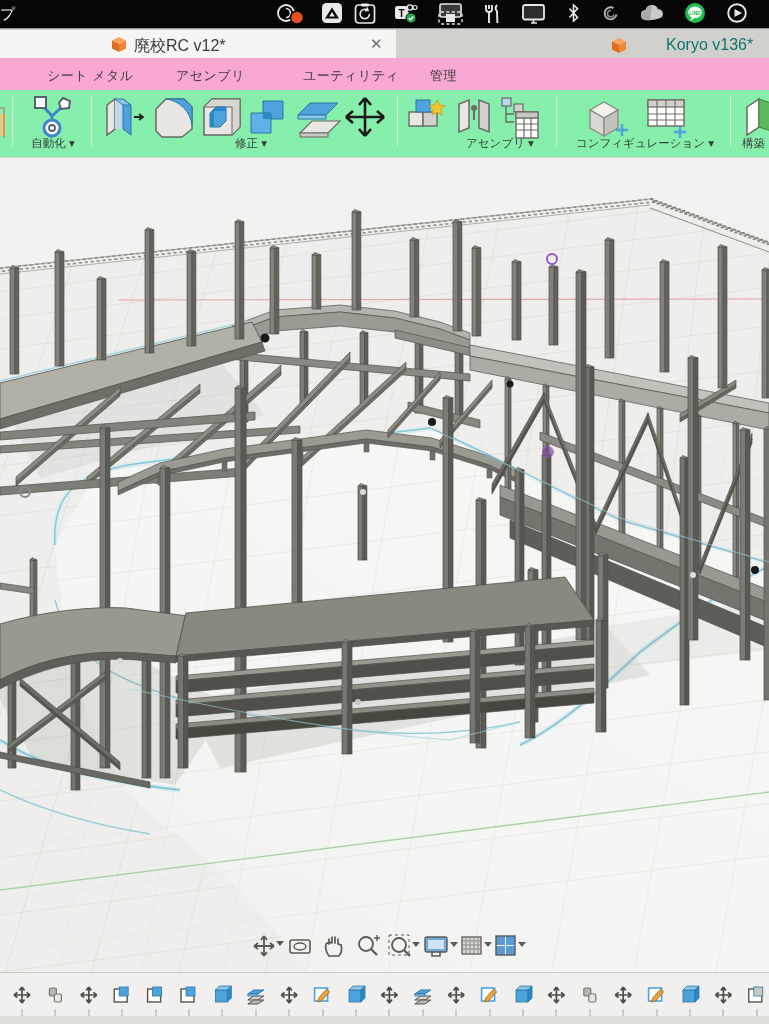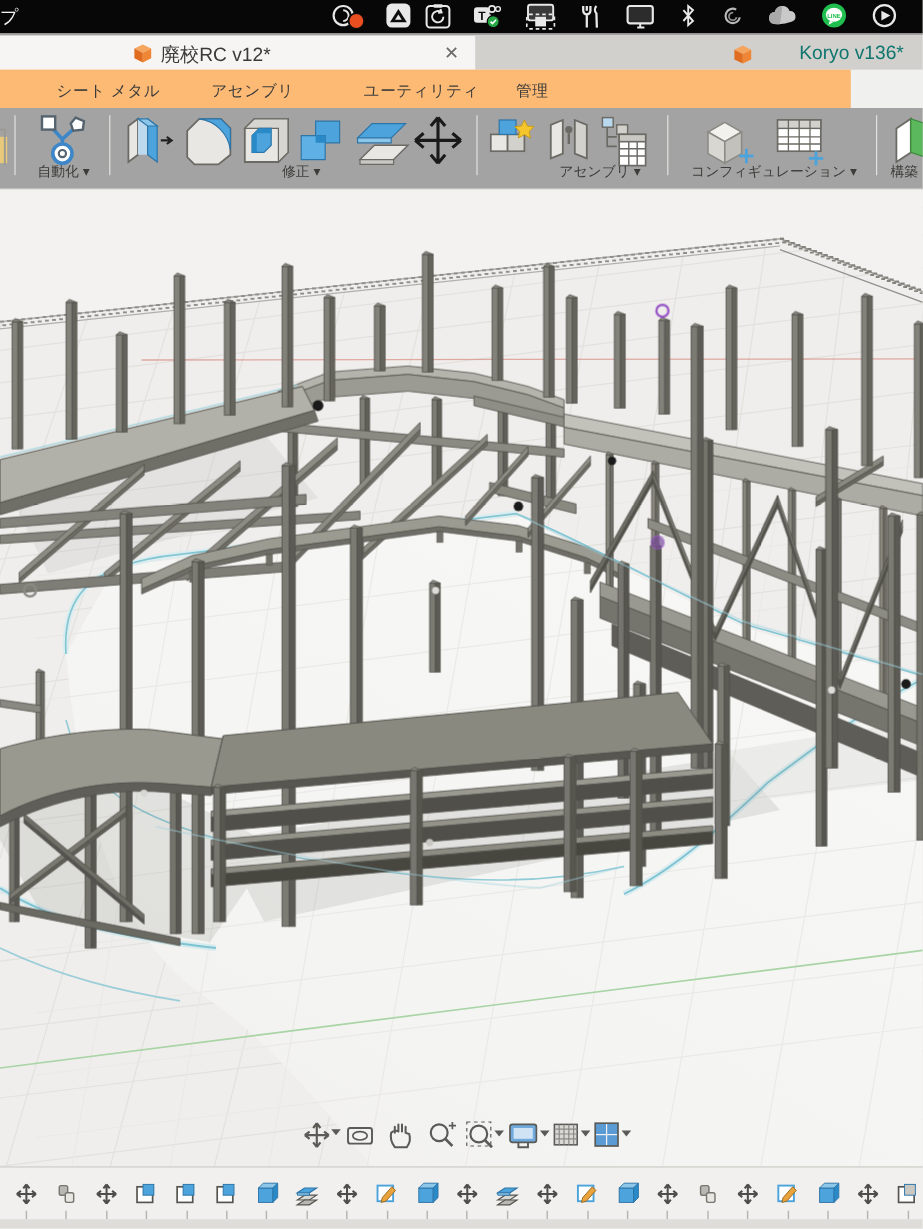--- a/index.html
+++ b/index.html
@@ -8,23 +8,23 @@
   .abs{position:absolute;}
   
   #menubar{left:0;top:0;width:769px;height:28px;background:#070707;color:#fff;}
   #menubar .mtxt{position:absolute;left:0px;top:5px;font-size:15px;color:#f2f2f2;}
   
   #tabbar{left:0;top:28px;width:769px;height:30px;background:#d2d0cd;border-top:1px solid #9a9896;box-sizing:border-box;}
   #tab-active{position:absolute;left:0;top:1px;width:396px;height:29px;background:#f6f5f3;}
   .tabtxt{position:absolute;top:7px;font-size:16px;color:#3a3a38;}
   #tabbar .close{position:absolute;left:370px;top:6px;font-size:15px;color:#6b6b69;}
   
-  #ribbontabs{left:0;top:58px;width:709px;height:32px;background:#fdba74;}
+  #ribbontabs{left:0;top:58px;width:769px;height:32px;background:#f9a8d4;}
   .rtab{position:absolute;top:9px;font-size:13px;color:#3c3c3a;letter-spacing:0.5px;}
-  #ribbon{left:0;top:90px;width:769px;height:68px;background:#a3a3a3;border-bottom:1px solid #d5d4d1;box-sizing:border-box;}
+  #ribbon{left:0;top:90px;width:769px;height:68px;background:#86efac;border-bottom:1px solid #d5d4d1;box-sizing:border-box;}
   .rlabel{position:absolute;top:46px;font-size:11.5px;color:#3c3c3a;text-align:center;white-space:nowrap;}
   .sep{position:absolute;top:6px;height:50px;width:1px;background:#e2e1de;}
   
   #viewport{left:0;top:158px;width:769px;height:814px;}
   
   #timeline{left:0;top:972px;width:769px;height:52px;background:#f1f0ee;border-top:1px solid #c9c8c4;box-sizing:border-box;}
 </style>
 </head>
 <body>
 <div class="abs" id="menubar">

